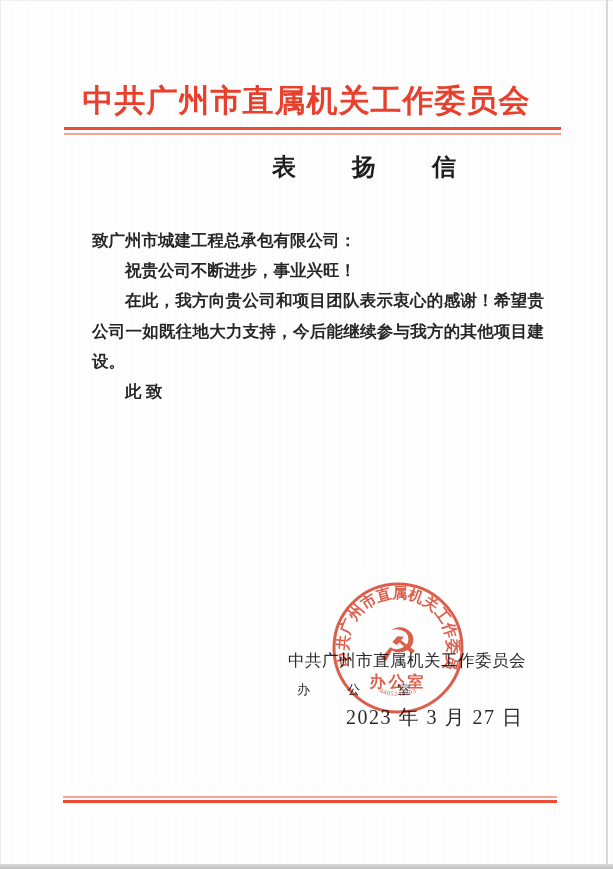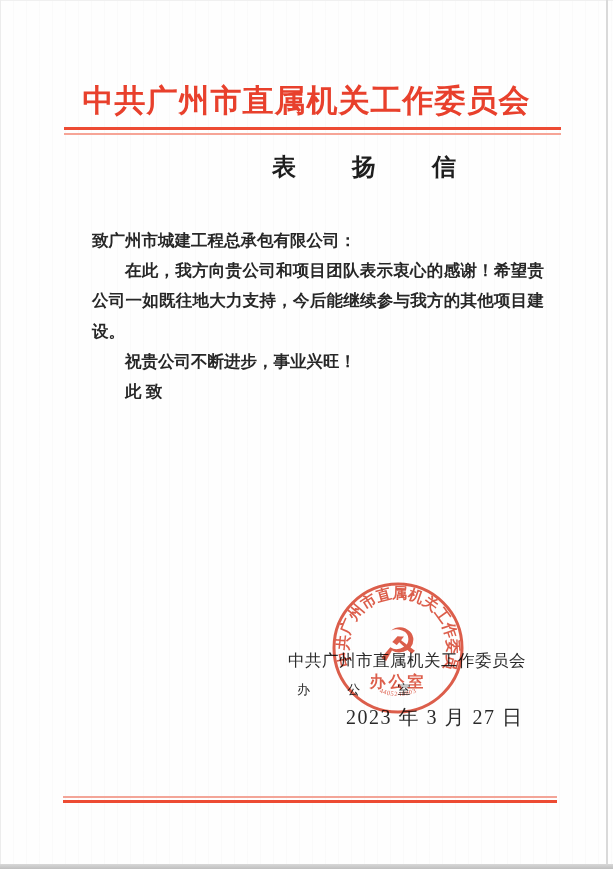--- a/index.html
+++ b/index.html
@@ -77,22 +77,22 @@
 <div class="scan">
 
   <div class="org-title">中共广州市直属机关工作委员会</div>
   <div class="rule-top-a"></div>
   <div class="rule-top-b"></div>
 
   <div class="letter-title">表 扬 信</div>
 
   <div class="body-text">
     <p class="salutation">致广州市城建工程总承包有限公司：</p>
+    <p>祝贵公司不断进步，事业兴旺！</p>
     <p>在此，我方向贵公司和项目团队表示衷心的感谢！希望贵公司一如既往地大力支持，今后能继续参与我方的其他项目建设。</p>
-    <p>祝贵公司不断进步，事业兴旺！</p>
     <p>此  致</p>
   </div>
 
   <div class="sig-org">中共广州市直属机关工作委员会</div>
   <div class="sig-dept">办 公 室</div>
   <div class="sig-date">2023 年 3 月 27 日</div>
 
   <svg class="seal" viewBox="0 0 138 138">
     <circle class="ring" cx="69" cy="69" r="64" stroke-width="3"></circle>
     <path id="sealArc" d="M 22.0 86.1 A 50 50 0 1 1 116.0 86.1" fill="none"></path>

